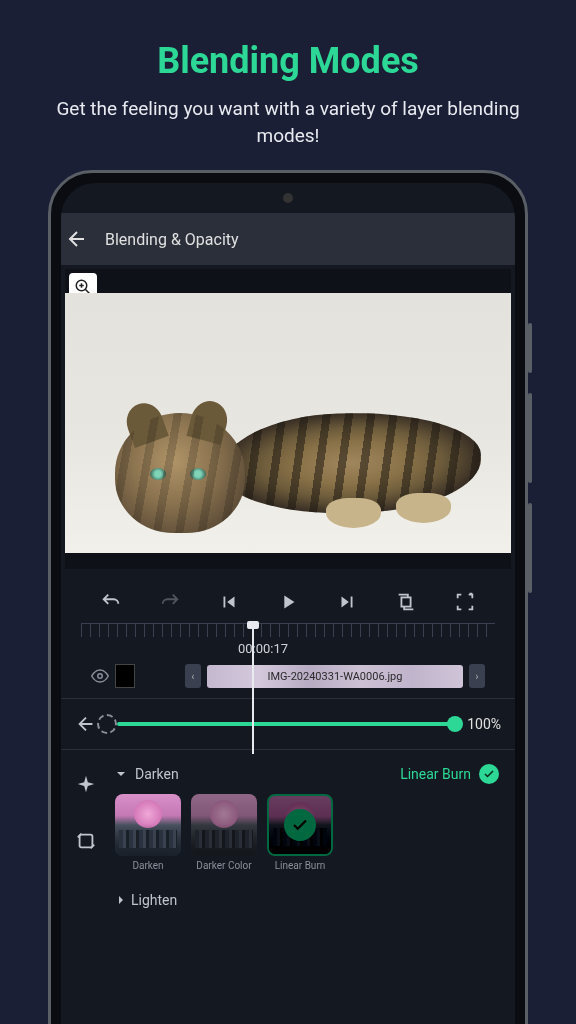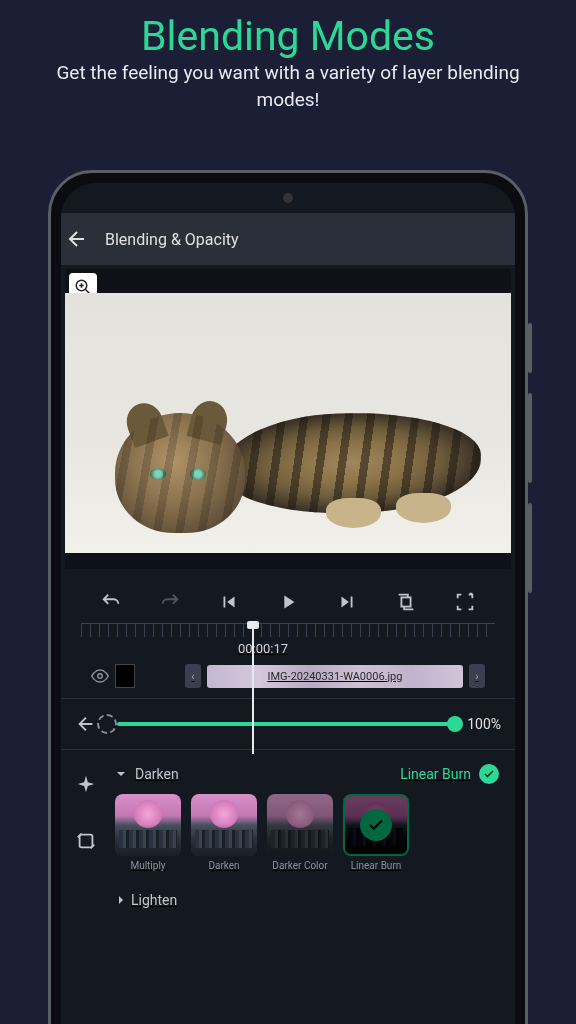--- a/index.html
+++ b/index.html
@@ -7,29 +7,29 @@
   width: 576px;
   height: 1024px;
   background: #1a1f35;
   font-family: -apple-system, BlinkMacSystemFont, "Segoe UI", Roboto, sans-serif;
   overflow: hidden;
   position: relative;
 }
 .promo-title {
   text-align: center;
   color: #2dd896;
-  font-size: 41px;
-  font-weight: 400;
-  margin-top: 12px;
+  font-size: 36px;
+  font-weight: 700;
+  margin-top: 40px;
 }
 .promo-subtitle {
   text-align: center;
   color: #e8eaf0;
   font-size: 19px;
-  margin-top: 0;
+  margin-top: 14px;
   line-height: 1.4;
   padding: 0 26px;
 }
 .phone {
   position: absolute;
   left: 50%;
   transform: translateX(-50%);
   top: 170px;
   width: 480px;
   height: 920px;
@@ -174,21 +174,20 @@
   align-items: center;
   padding: 18px 20px 10px;
   color: #c0c4cc;
 }
 .player-controls svg { width: 22px; height: 22px; }
 .player-controls .dim { opacity: 0.35; }
 
 .timeline {
   padding: 0 20px;
   position: relative;
-  text-decoration: underline;
 }
 .ruler {
   height: 14px;
   border-top: 1px solid #3a4050;
   position: relative;
   background: repeating-linear-gradient(90deg, #3a4050 0, #3a4050 1px, transparent 1px, transparent 9px);
 }
 .playhead {
   position: absolute;
   left: 42%;
@@ -262,21 +261,20 @@
   width: 16px;
   height: 16px;
   background: #2dd896;
   border-radius: 50%;
 }
 .opacity-val { color: #e0e0e0; font-size: 14px; min-width: 46px; text-align: right; }
 
 .bottom-panel {
   display: flex;
   border-top: 1px solid #2a2f3a;
-  text-decoration: underline;
 }
 .side-tabs {
   width: 50px;
   display: flex;
   flex-direction: column;
   align-items: center;
   padding-top: 24px;
   gap: 34px;
   color: #c0c4cc;
 }
@@ -498,27 +496,20 @@
             </div>
           </div>
         </div>
 
         <div class="blend-thumbs">
           <div class="blend-item">
             <div class="blend-thumb">
                 <div class="thumb-sun"></div>
                 <div class="thumb-skyline"></div>
               </div>
-            <div class="blend-label">Multiply</div>
-          </div>
-          <div class="blend-item">
-            <div class="blend-thumb">
-                <div class="thumb-sun"></div>
-                <div class="thumb-skyline"></div>
-              </div>
             <div class="blend-label">Darken</div>
           </div>
           <div class="blend-item">
             <div class="blend-thumb darker">
                 <div class="thumb-sun"></div>
                 <div class="thumb-skyline"></div>
               </div>
             <div class="blend-label">Darker Color</div>
           </div>
           <div class="blend-item">

